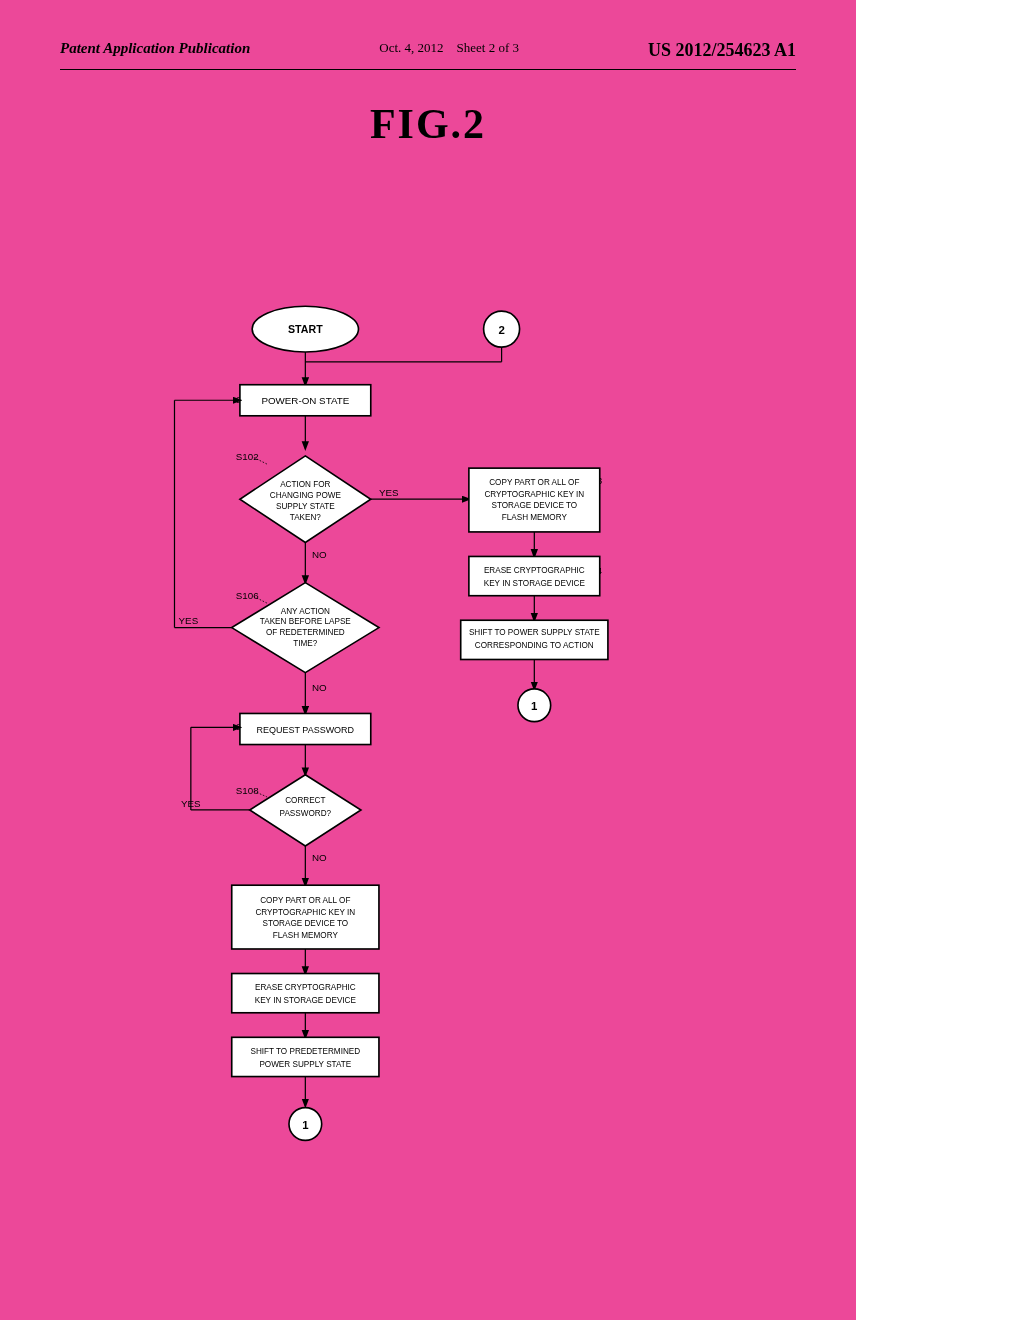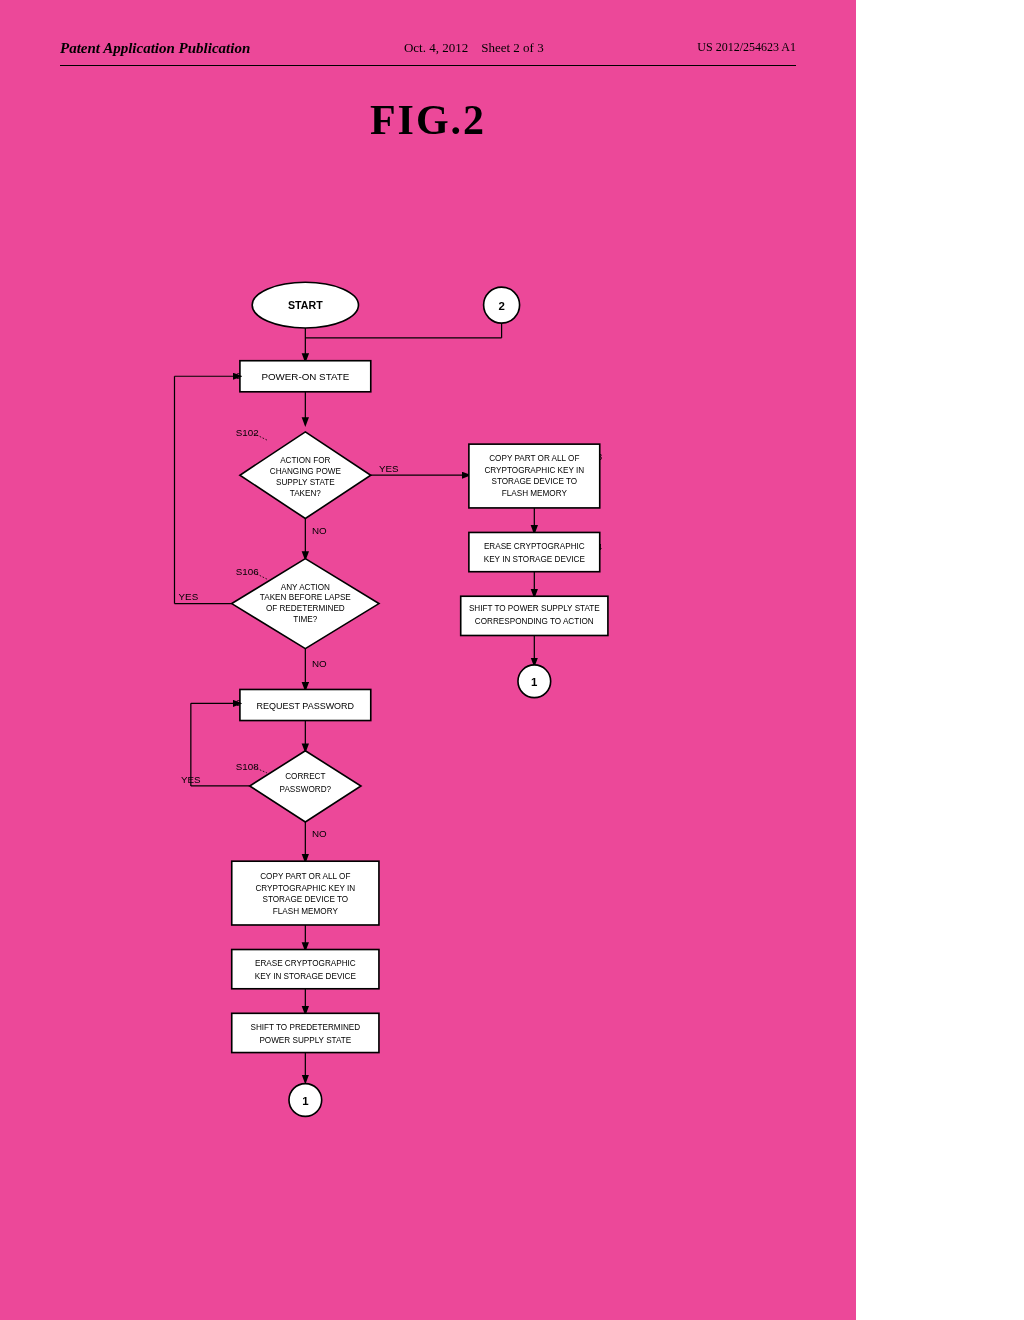--- a/index.html
+++ b/index.html
@@ -34,29 +34,29 @@
       font-weight: bold;
       font-style: italic;
     }
 
     .header-center {
       font-size: 13px;
       text-align: center;
     }
 
     .header-right {
-      font-size: 12px;
-      font-weight: normal;
+      font-size: 18px;
+      font-weight: bold;
     }
 
     .fig-title {
       text-align: center;
       font-size: 42px;
       font-weight: bold;
-      margin-bottom: 20px;
+      margin-bottom: 40px;
       letter-spacing: 2px;
     }
 
     
     .flowchart {
       position: relative;
       width: 100%;
       height: 1100px;
       text-decoration: underline;
     }

